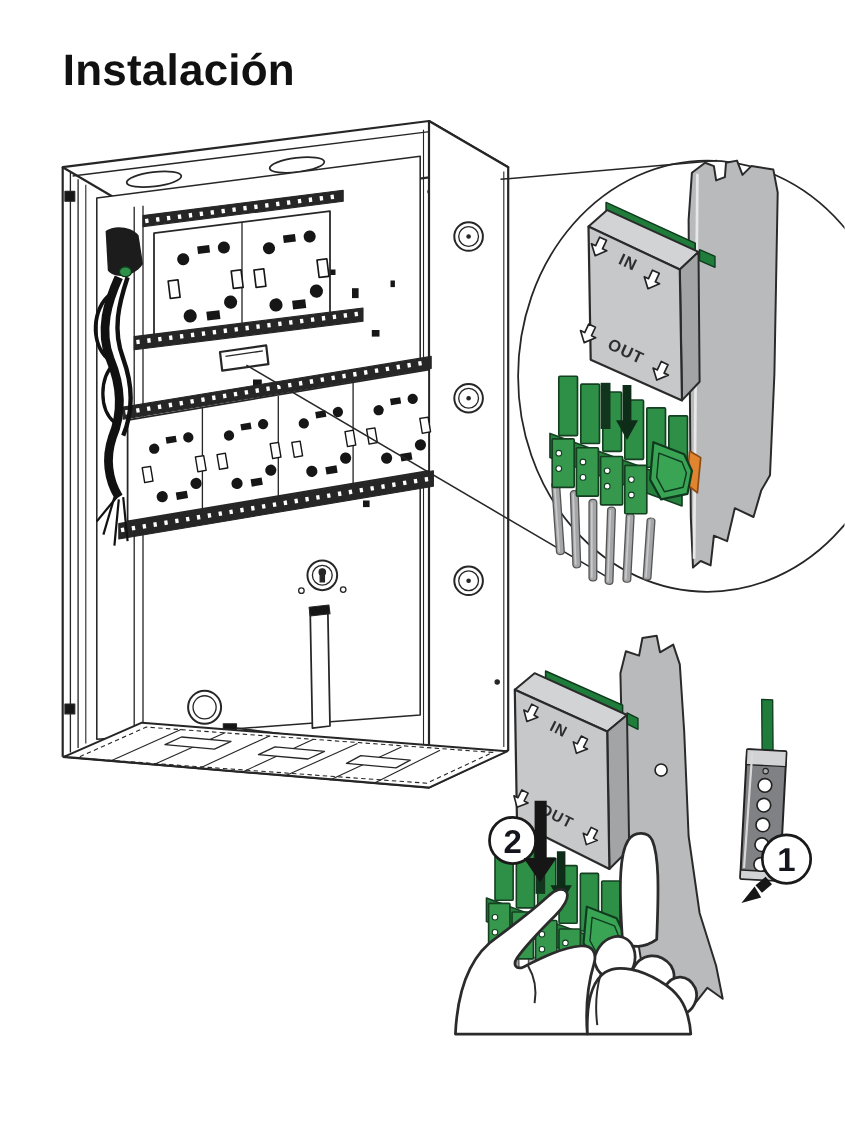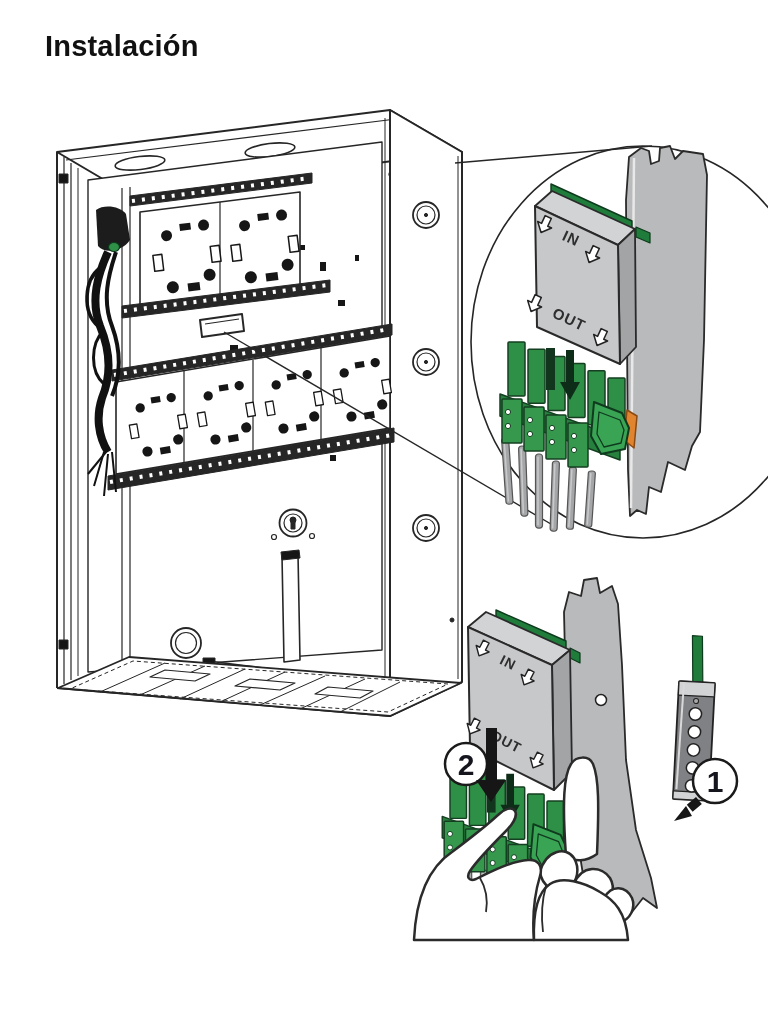--- a/index.html
+++ b/index.html
@@ -1,22 +1,22 @@
 <!DOCTYPE html>
 <html><head>
 <meta charset="utf-8">
 <style>
   html,body{margin:0;padding:0;background:#ffffff;}
   .page{
     position:relative;width:768px;height:1024px;background:#ffffff;
     font-family:"Liberation Sans",sans-serif;overflow:hidden;
   }
   .doc-title{
-    position:absolute;left:45px;top:30px;margin:0;
-    font-size:29px;font-weight:bold;color:#111111;letter-spacing:.2px;
+    position:absolute;left:45px;top:30px;margin:12px;
+    font-size:40px;font-weight:bold;color:#111111;letter-spacing:.2px;
     font-family:"Liberation Sans",sans-serif;
   }
   .figure-svg{position:absolute;left:0;top:0;}
   .io-label{
     font-family:"Liberation Sans",sans-serif;font-weight:bold;
     fill:#2e2e2e;letter-spacing:1px;
   }
   .callout-num{
     font-family:"Liberation Sans",sans-serif;font-weight:bold;fill:#15151e;
   }

